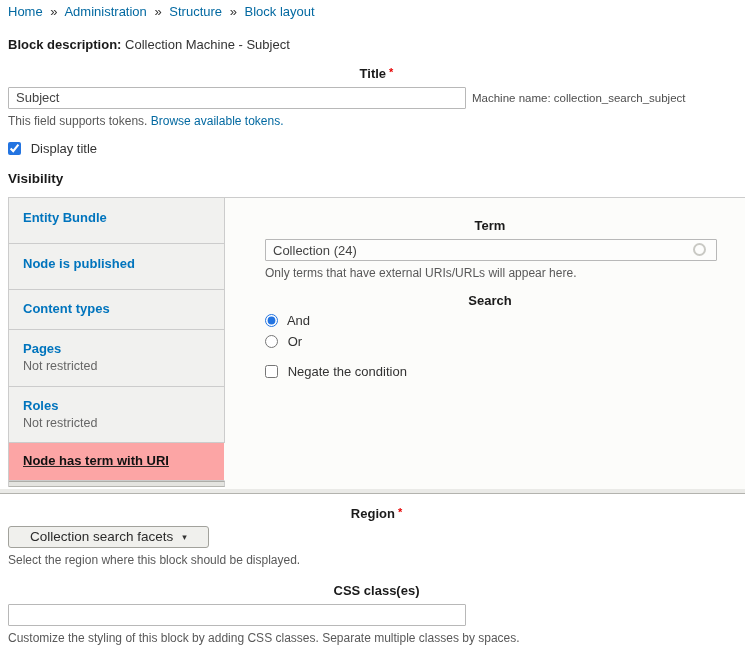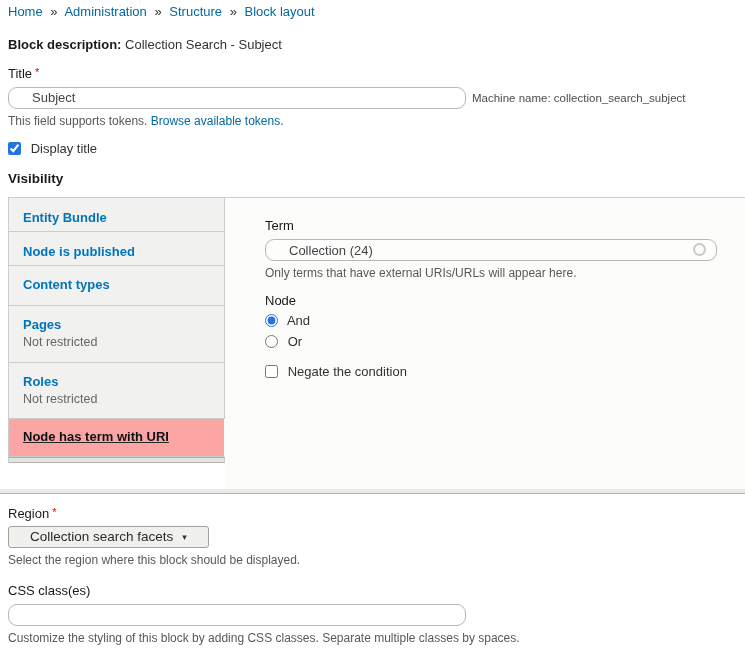--- a/index.html
+++ b/index.html
@@ -17,42 +17,42 @@
   .breadcrumb { font-size: 13px; margin: 0; }
   .breadcrumb .sep { color: #333; margin: 0 4px; }
 
   
   .block-desc { margin-top: 17px; }
   .block-desc strong { color: #1a1a1a; }
   .block-desc span { color: #333; }
 
   
   .form-item { margin-top: 12px; }
-  .form-label { font-weight: normal; color: #1a1a1a; display: block; margin-bottom: 5px; }
+  .form-label { font-weight: bold; color: #1a1a1a; display: block; margin-bottom: 5px; text-align: center; }
   .req { color: #e60000; font-size: 11px; vertical-align: top; margin-left: 3px; }
   .description { color: #595959; font-size: 12px; margin-top: 5px; }
   .description a { font-size: 12px; }
   input[type="text"] {
     border: 1px solid #b8b8b8; background: #fff; color: #444;
-    font-family: inherit; font-size: 13px; padding: 2px 23px;
-    height: 22px; width: 458px; border-radius: 9px;
+    font-family: inherit; font-size: 13px; padding: 2px 7px;
+    height: 22px; width: 458px; border-radius: 1px;
   }
   input[type="checkbox"], input[type="radio"] { accent-color: #2374e1; margin: 0 6px 0 0; vertical-align: -2px; }
   .choice-label { color: #333; }
 
   
   .section-heading { font-weight: bold; color: #1a1a1a; margin: 14px 0 9px; font-size: 13.5px; }
   .vtabs { display: flex; align-items: flex-start; }
   .vtabs-menu {
     width: 217px; flex: 0 0 217px; margin: 0; padding: 0; list-style: none;
     border-top: 1px solid #ccc; border-left: 1px solid #ccc;
     background: #f1f1ef;
   }
   .vtab {
-    display: block; padding: 12px 14px 5px; cursor: pointer;
+    display: block; padding: 12px 14px 17px; cursor: pointer;
     background: #f1f1ef; border-bottom: 1px solid #ccc; border-right: 1px solid #ccc;
   }
   .vtab .vtab-label { color: #0074bd; font-weight: bold; display: block; }
   .vtab .vtab-summary { color: #666; font-size: 12.5px; display: block; margin-top: 2px; }
   .vtab .vtab-summary:empty { display: none; }
   .vtab.has-summary { padding: 11px 14px; }
   .vtab.selected {
     background: #fca5a5; border-right: 1px solid #fcfcfa; padding: 10px 14px; text-decoration: underline;
   }
   .vtab.selected .vtab-label { color: #111; }
@@ -99,21 +99,21 @@
   <span class="sep">»</span>
   <a>Administration</a>
   <span class="sep">»</span>
   <a>Structure</a>
   <span class="sep">»</span>
   <a>Block layout</a>
 </nav>
 
 <div class="block-desc">
   <strong>Block description:</strong>
-  <span>Collection Search - Subject</span>
+  <span>Collection Machine - Subject</span>
 </div>
 
 <div class="form-item">
   <label class="form-label"><span>Title</span><span class="req">*</span></label>
   <div class="title-row">
     <input type="text" value="Subject" style="">
     <span class="machine-name"><span>Machine name:</span> <span>collection_search_subject</span></span>
   </div>
   <div class="description">
     <span>This field supports tokens.</span>
@@ -162,21 +162,21 @@
     <div class="form-item">
       <label class="form-label">Term</label>
       <div class="term-wrap">
         <input type="text" value="Collection (24)" style="">
         <span class="throbber"></span>
       </div>
       <div class="description">Only terms that have external URIs/URLs will appear here.</div>
     </div>
 
     <div class="form-item">
-      <label class="form-label" style="margin-bottom:2px;">Node</label>
+      <label class="form-label" style="margin-bottom:2px;">Search</label>
       <div class="radios">
         <div class="radio-row">
           <label>
             <input type="radio" name="logic" checked="" style="">
             <span class="choice-label">And</span>
           </label>
         </div>
         <div class="radio-row">
           <label>
             <input type="radio" name="logic" style="">

